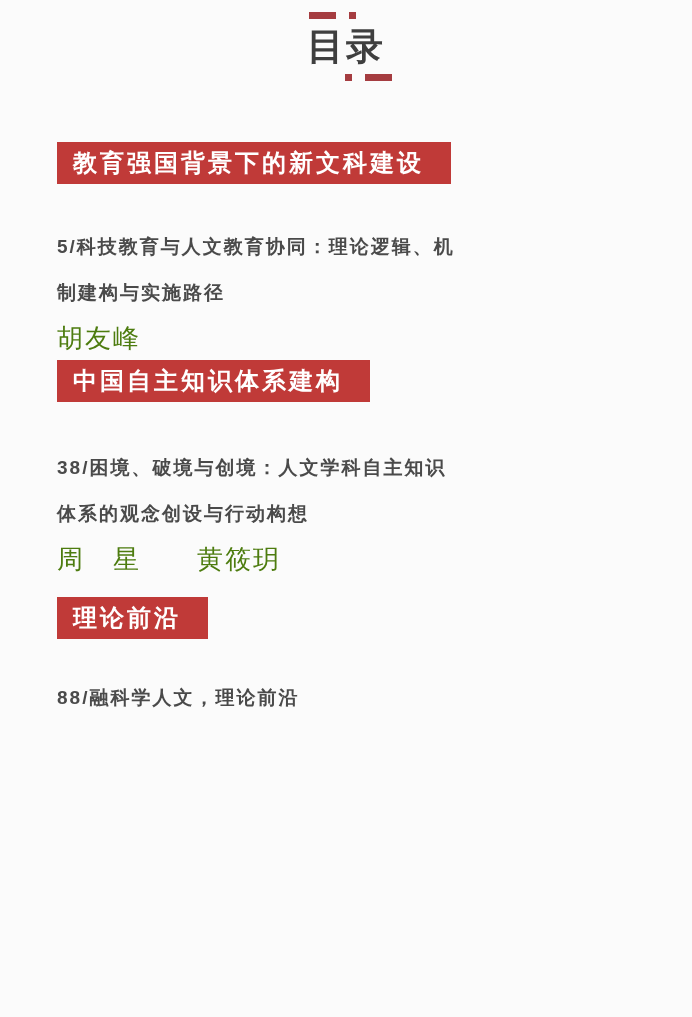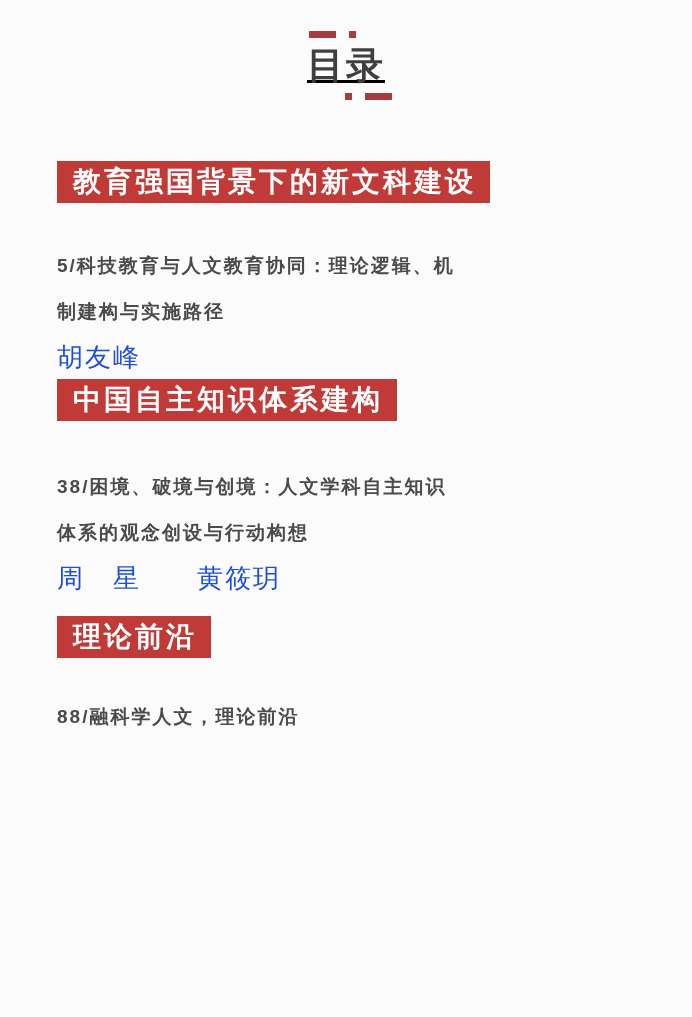--- a/index.html
+++ b/index.html
@@ -5,62 +5,62 @@
   html,body{margin:0;padding:0;}
   body{
     width:692px;height:1017px;
     background:#fbfbfb;
     font-family:"Liberation Sans","DejaVu Sans",sans-serif;
     overflow:hidden;
   }
   .page{width:692px;height:1017px;position:relative;}
 
   
-  header{padding-top:31px;text-decoration:underline;}
+  header{padding-top:12px;}
   .decor{display:flex;align-items:center;justify-content:center;gap:13px;height:7px;}
   .decor-top{transform:translateX(-14px);}
   .decor-bottom{transform:translateX(22px);margin-top:5px;}
   .dash{width:27px;height:7px;background:var(--accent-red,#a53c40);display:inline-block;}
   .dot{width:7px;height:7px;background:var(--accent-red,#a53c40);display:inline-block;}
   h1.toc-title{
     margin:0;text-align:center;
     font-size:37px;line-height:44px;font-weight:700;
     color:#3f3f3f;letter-spacing:2px;margin-top:6px;margin-bottom:5px;
   }
 
   
   main{padding:0 56px 0 57px;}
   .badge{
     display:inline-block;
     background:var(--badge-red,#c03a38);
     color:#ffffff;
-    font-size:28px;font-weight:700;line-height:26px;
+    font-size:24px;font-weight:700;line-height:26px;
     letter-spacing:3px;
-    padding:8px 14px 8px 16px;
+    padding:8px 27px 8px 16px;
   }
   .badge-1{margin-top:61px;}
   .badge-2{}
   .badge-3{margin-top:16px;}
 
   article{display:block;}
   .entry-1{margin-top:40px;}
   .entry-2{margin-top:24px;}
   .entry-3{margin-top:43px;}
   .entry-4{margin-top:36px;}
 
   p.title{
     margin:0;
     font-size:19px;line-height:46px;font-weight:700;
     color:#4a4a4a;letter-spacing:2px;
   }
   p.title .subtitle{font-weight:400;color:#4d4d4d;}
   p.authors{
     margin:0;
     font-size:26px;line-height:44px;font-weight:400;
-    color:#1d4ed8;letter-spacing:2px;
+    color:#4d7c0f;letter-spacing:2px;
   }
   .kw-link{color:var(--link-blue,#56719b);cursor:pointer;}
   .link-sup-icon{vertical-align:12px;margin:0 1px 0 1px;cursor:pointer;}
 </style>
 </head>
 <body>
 
 <div class="page">
 
   <header>

